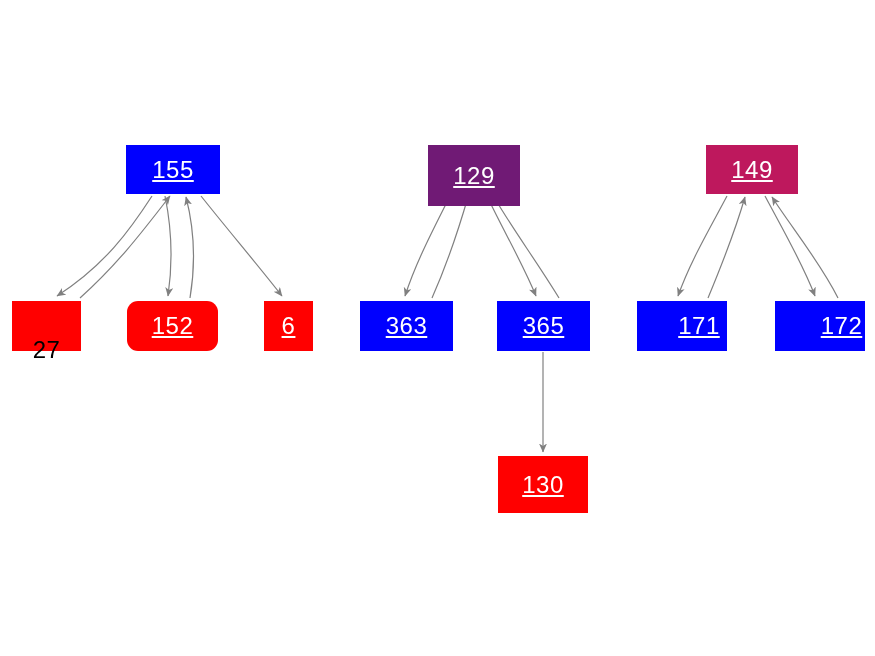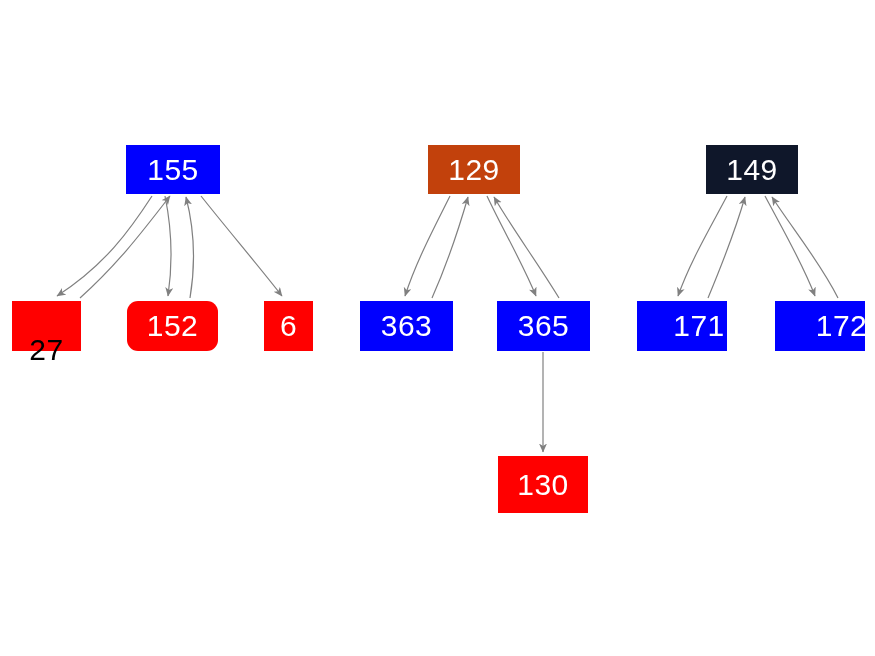--- a/index.html
+++ b/index.html
@@ -25,26 +25,27 @@
     height: 656px;
   }
   .graph-node {
     position: absolute;
     box-sizing: border-box;
     display: flex;
     align-items: center;
     justify-content: center;
     color: #ffffff;
     font-family: "Liberation Sans", sans-serif;
-    font-size: 30px;
+    font-size: 24px;
     line-height: 1;
     letter-spacing: 0.5px;
     border: 1px solid rgba(255,255,255,0.0);
     z-index: 2;
     user-select: none;
+    text-decoration: underline;
   }
   .node-red {
     background: #ff0000;
   }
   .node-blue {
     background: #0000ff;
   }
   .node-label {
     pointer-events: none;
   }
@@ -84,33 +85,33 @@
       </div>
       <div class="graph-node node-red" style="left: 12px; top: 301px; width: 69px; height: 50px; background: rgb(255, 0, 0);">
         <span class="node-label" style="color: #000000; margin-top: 48px;">27</span>
       </div>
       <div class="graph-node node-red" style="left: 127px; top: 301px; width: 91px; height: 50px; background: rgb(255, 0, 0); border-radius: 11px;">
         <span class="node-label" style="color: rgb(255, 255, 255);">152</span>
       </div>
       <div class="graph-node node-red" style="left: 264px; top: 301px; width: 49px; height: 50px; background: rgb(255, 0, 0);">
         <span class="node-label" style="color: rgb(255, 255, 255);">6</span>
       </div>
-      <div class="graph-node node-red" style="left: 428px; top: 145px; width: 92px; height: 49px; background: #c2410c;">
+      <div class="graph-node node-red" style="left: 428px; top: 145px; width: 92px; height: 61px; background: #701a75;">
         <span class="node-label" style="color: rgb(255, 255, 255);">129</span>
       </div>
       <div class="graph-node node-blue" style="left: 360px; top: 301px; width: 93px; height: 50px; background: rgb(0, 0, 255);">
         <span class="node-label" style="color: rgb(255, 255, 255);">363</span>
       </div>
       <div class="graph-node node-blue" style="left: 497px; top: 301px; width: 93px; height: 50px; background: rgb(0, 0, 255);">
         <span class="node-label" style="color: rgb(255, 255, 255);">365</span>
       </div>
       <div class="graph-node node-red" style="left: 498px; top: 456px; width: 90px; height: 57px; background: rgb(255, 0, 0);">
         <span class="node-label" style="color: rgb(255, 255, 255);">130</span>
       </div>
-      <div class="graph-node node-red" style="left: 706px; top: 145px; width: 92px; height: 49px; background: #0f172a;">
+      <div class="graph-node node-red" style="left: 706px; top: 145px; width: 92px; height: 49px; background: #be185d;">
         <span class="node-label" style="color: rgb(255, 255, 255);">149</span>
       </div>
       <div class="graph-node node-blue" style="left: 637px; top: 301px; width: 90px; height: 50px; background: rgb(0, 0, 255); padding-left: 34px;">
         <span class="node-label" style="color: rgb(255, 255, 255);">171</span>
       </div>
       <div class="graph-node node-blue" style="left: 775px; top: 301px; width: 90px; height: 50px; background: rgb(0, 0, 255);">
         <span class="node-label" style="color: rgb(255, 255, 255); margin-left: 43px;">172</span>
       </div>
     </div>
 

